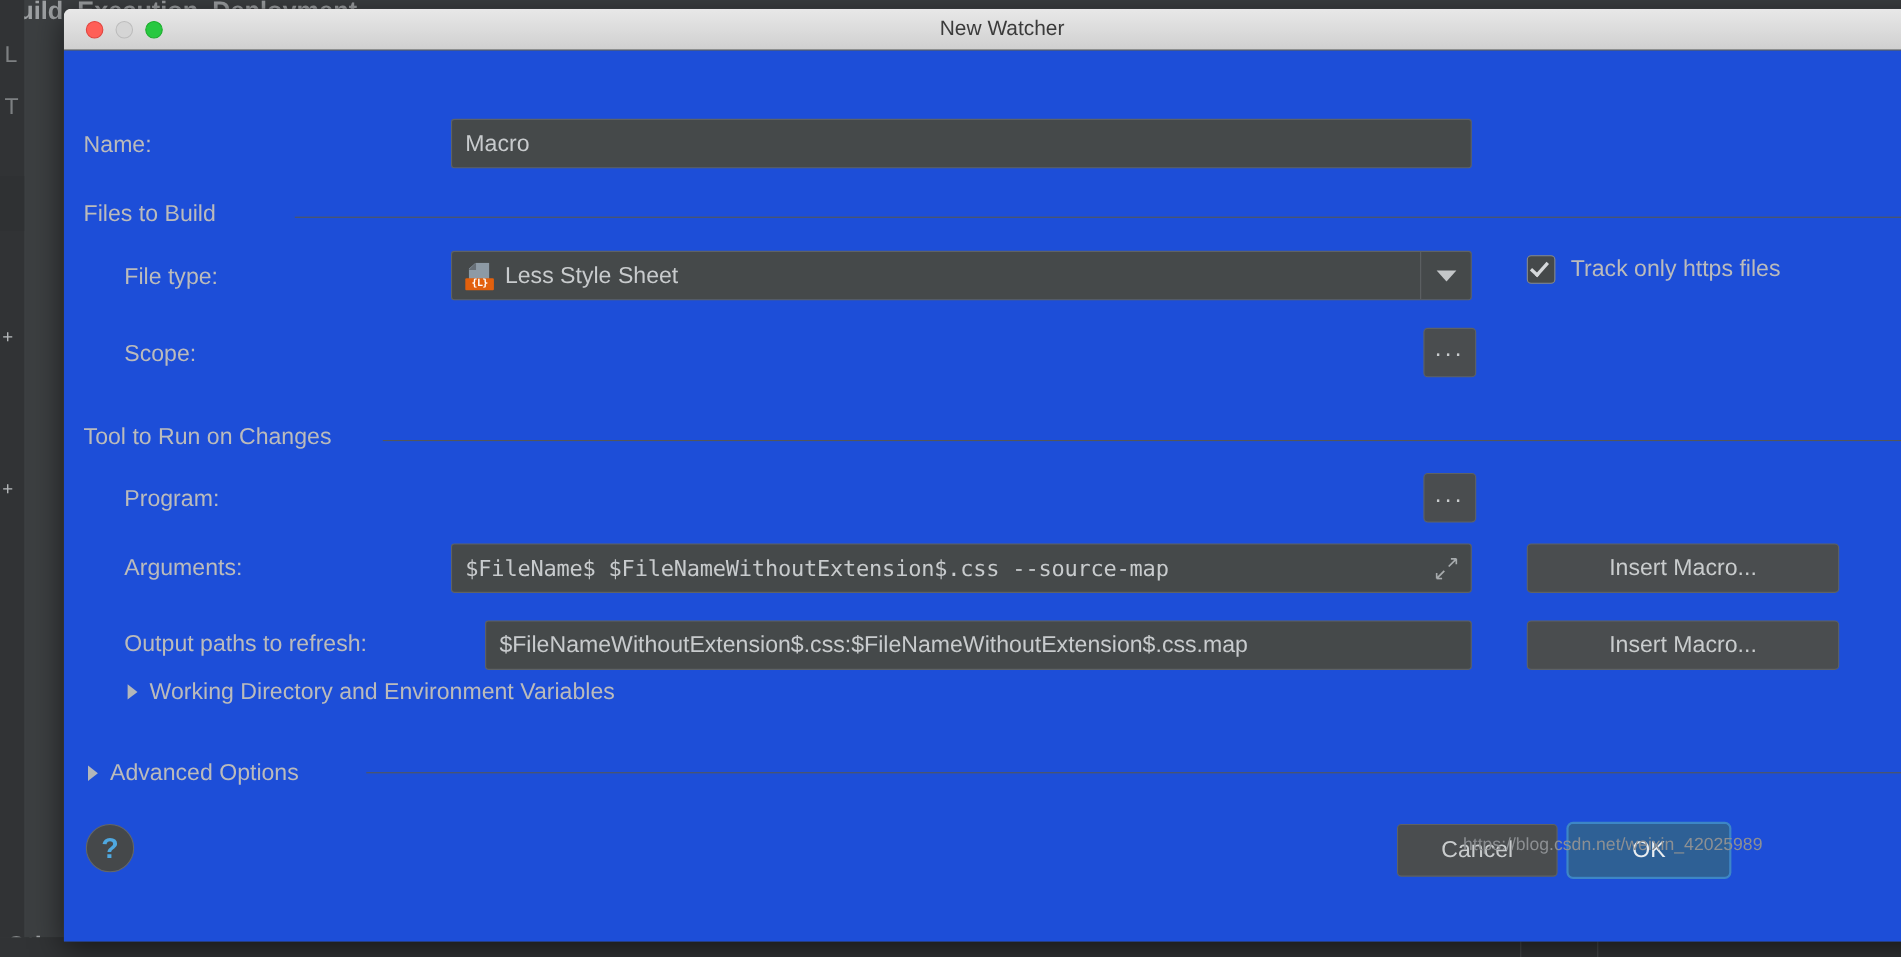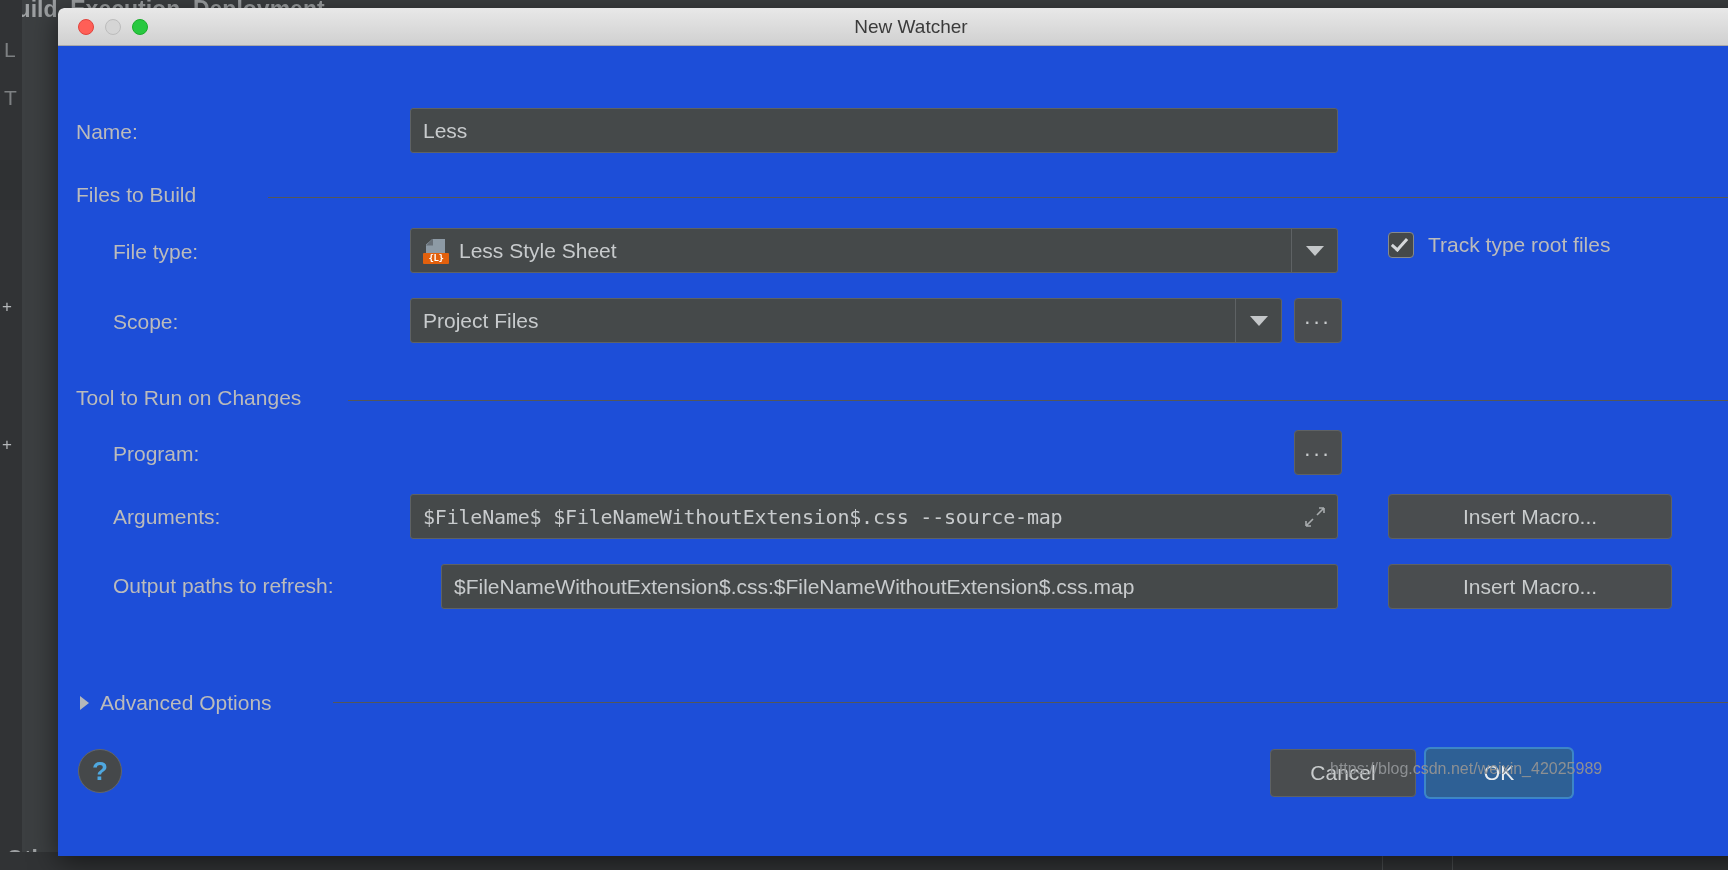--- a/index.html
+++ b/index.html
@@ -268,21 +268,21 @@
   <div id="titlebar">
     <div class="traffic close"></div>
     <div class="traffic min"></div>
     <div class="traffic max"></div>
     <div class="title">New Watcher</div>
   </div>
 
   <div id="dialog-body">
 
     <div class="label" style="left:18px; top:74px;">Name:</div>
-    <div class="field" style="left:352px; top:62px; width:928px; height:45px;">Less</div>
+    <div class="field" style="left:352px; top:62px; width:928px; height:45px;">Macro</div>
 
     <div class="section-title" style="left:18px; top:137px;">Files to Build</div>
     <div class="section-rule" style="left:210px; top:151px; width:1470px;"></div>
 
     <div class="label" style="left:55px; top:194px;">File type:</div>
     <div class="combo" style="left:352px; top:182px; width:928px; height:45px;">
       <div class="value">
         <span class="filetype-icon">
           <span class="page"></span>
           <span class="fold"></span>
@@ -292,32 +292,24 @@
       </div>
       <div class="arrow-box">
         <span class="caret-down"></span>
       </div>
     </div>
 
     <div id="track-root-row" style="left:1330px; top:186px;">
       <span class="checkbox">
         <span class="tick"></span>
       </span>
-      <span class="label" style="position:static;">Track type root files</span>
+      <span class="label" style="position:static;">Track only https files</span>
     </div>
 
     <div class="label" style="left:55px; top:264px;">Scope:</div>
-    <div class="combo" style="left:352px; top:252px; width:872px; height:45px;">
-      <div class="value">
-        <span>Project Files</span>
-      </div>
-      <div class="arrow-box">
-        <span class="caret-down"></span>
-      </div>
-    </div>
     <div class="btn ellipsis" style="left:1236px; top:252px; width:48px; height:45px;">...</div>
 
     <div class="section-title" style="left:18px; top:340px;">Tool to Run on Changes</div>
     <div class="section-rule" style="left:290px; top:354px; width:1390px;"></div>
 
     <div class="label" style="left:55px; top:396px;">Program:</div>
     <div class="btn ellipsis" style="left:1236px; top:384px; width:48px; height:45px;">...</div>
 
     <div class="label" style="left:55px; top:459px;">Arguments:</div>
     <div class="field mono" style="left:352px; top:448px; width:928px; height:45px; padding-right:42px;">
@@ -326,20 +318,24 @@
         <path d="M19 1 L12 8 M19 1 L19 6 M19 1 L14 1" stroke="#a7abad" stroke-width="1.6" fill="none"></path>
         <path d="M1 19 L8 12 M1 19 L1 14 M1 19 L6 19" stroke="#a7abad" stroke-width="1.6" fill="none"></path>
       </svg>
     </div>
     <div class="btn" style="left:1330px; top:448px; width:284px; height:45px;">Insert Macro...</div>
 
     <div class="label" style="left:55px; top:528px;">Output paths to refresh:</div>
     <div class="field" style="left:383px; top:518px; width:897px; height:45px;">$FileNameWithoutExtension$.css:$FileNameWithoutExtension$.css.map</div>
     <div class="btn" style="left:1330px; top:518px; width:284px; height:45px;">Insert Macro...</div>
 
+    <div class="disclosure" style="left:58px; top:571px;">
+      <span class="tri-right"></span>
+      <span>Working Directory and Environment Variables</span>
+    </div>
 
     <div class="disclosure" style="left:22px; top:645px;">
       <span class="tri-right"></span>
       <span>Advanced Options</span>
     </div>
     <div class="section-rule" style="left:275px; top:656px; width:1405px;"></div>
 
     <div class="help-button" style="left:20px; top:703px;">?</div>
     <div class="btn primary" style="left:1368px; top:703px; width:146px; height:48px;">OK</div>
     <div class="btn" style="left:1212px; top:703px; width:146px; height:48px;">Cancel</div>

